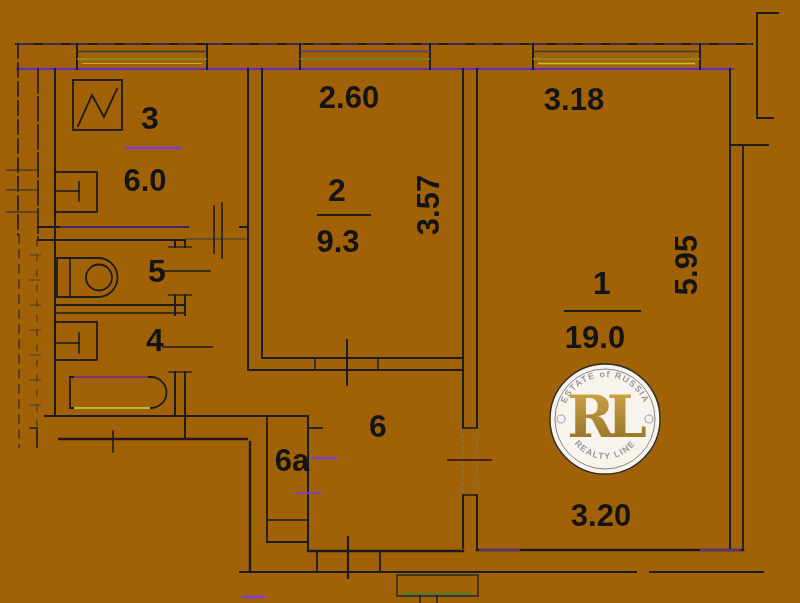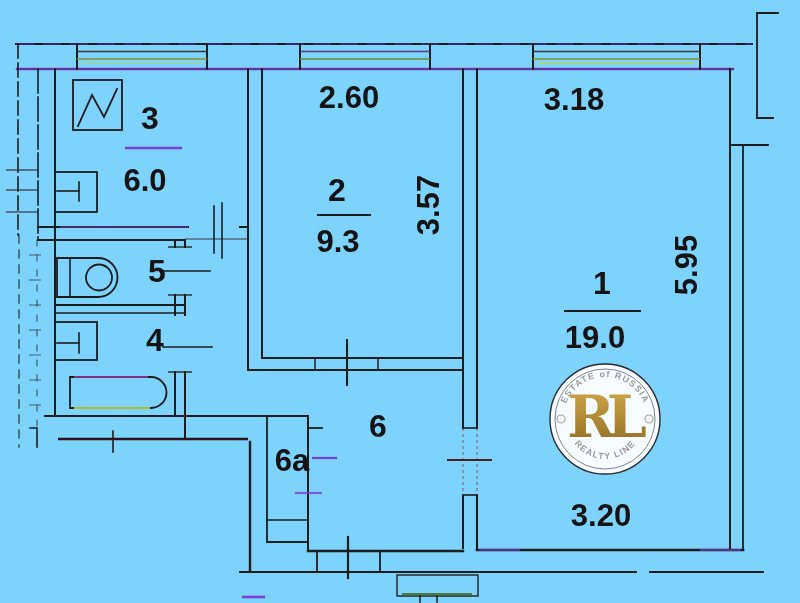--- a/index.html
+++ b/index.html
@@ -1,16 +1,16 @@
 <!DOCTYPE html>
 <html><head>
 <meta charset="utf-8">
 <style>
   html,body{margin:0;padding:0;background:#ffffff;}
-  .stage{width:800px;height:603px;position:relative;background:#7dd3fc;}
+  .stage{width:800px;height:603px;position:relative;background:#a16207;}
   svg{display:block;}
   .w{stroke:#1c1c1c;fill:none;stroke-linecap:square;}
   .thin{stroke:#3a3a3a;fill:none;}
   .lbl{font-family:"Liberation Sans",sans-serif;font-weight:bold;fill:#141414;}
   .dim{font-family:"Liberation Sans",sans-serif;font-weight:bold;fill:#141414;}
   .wm-arc{font-family:"Liberation Sans",sans-serif;font-weight:bold;fill:#9a9a9a;letter-spacing:1.3px;}
   .wm-rl{font-family:"DejaVu Serif",serif;font-weight:bold;letter-spacing:-8px;}
 </style>
 </head>
 <body>

